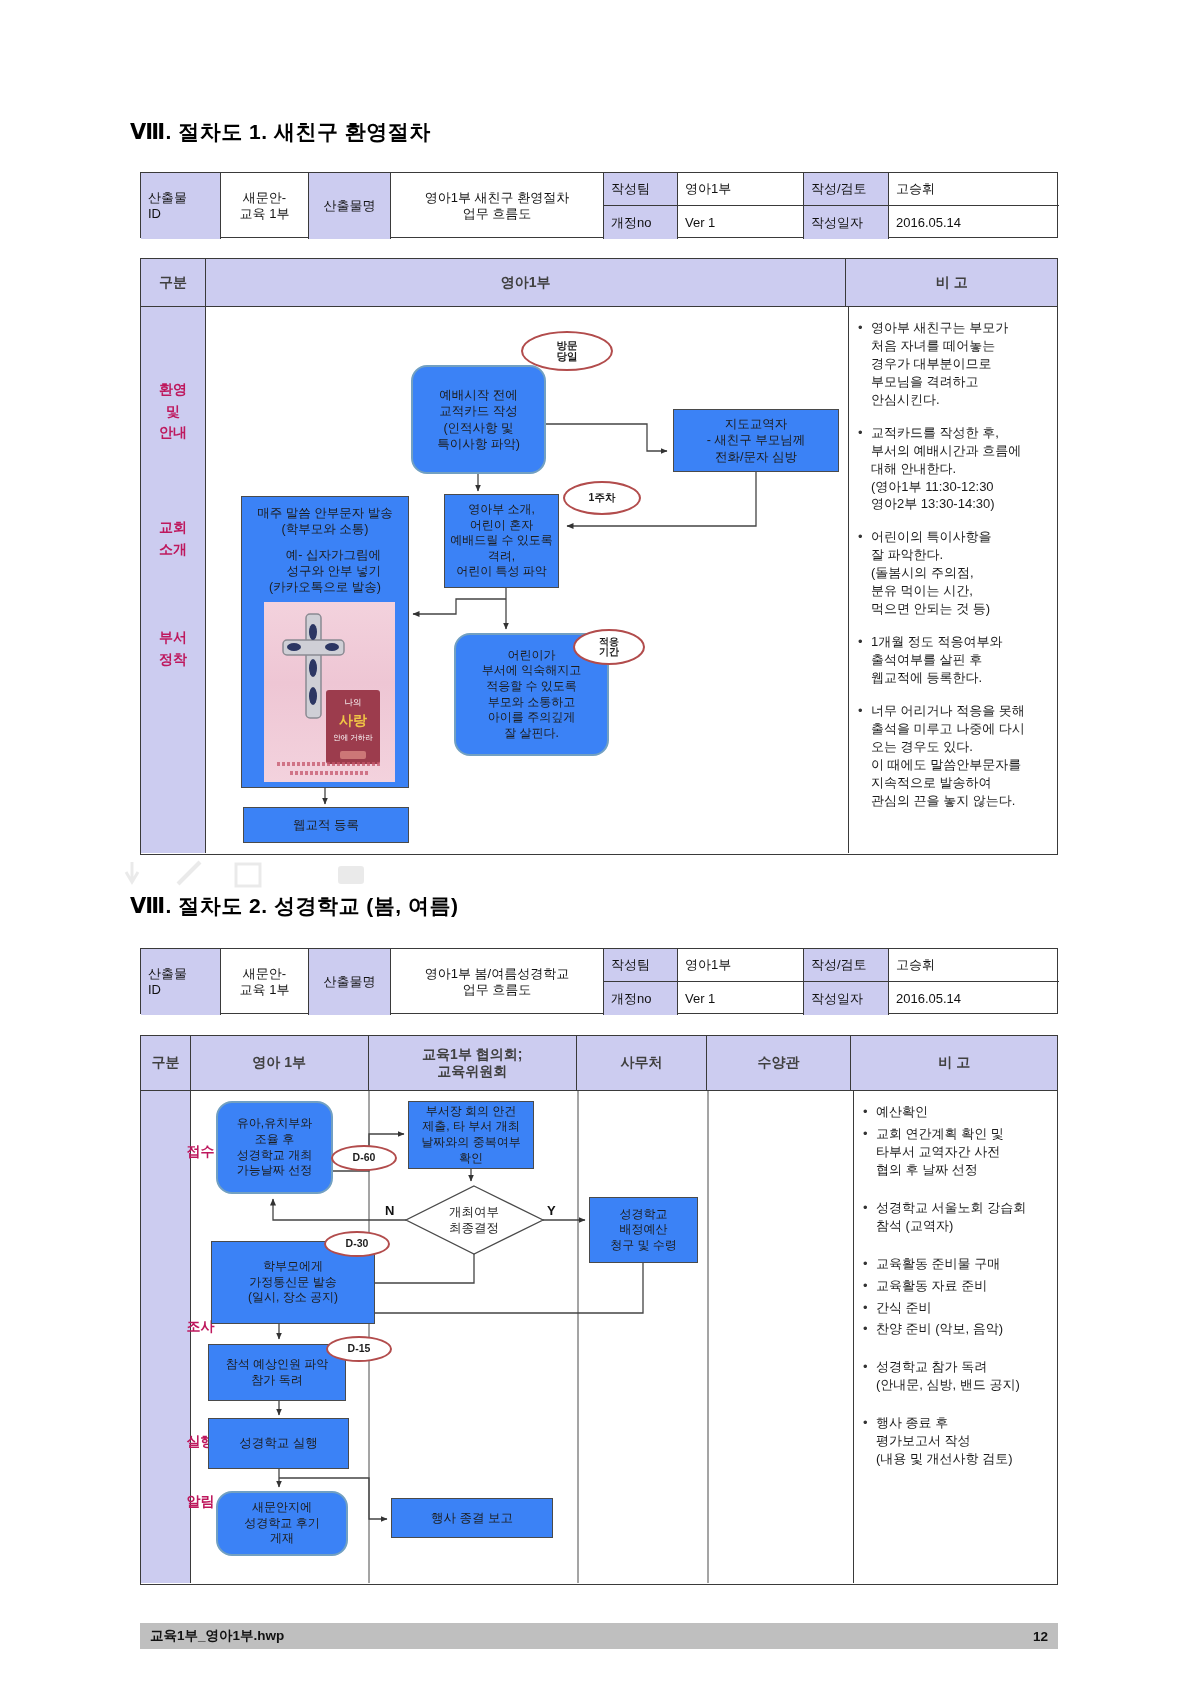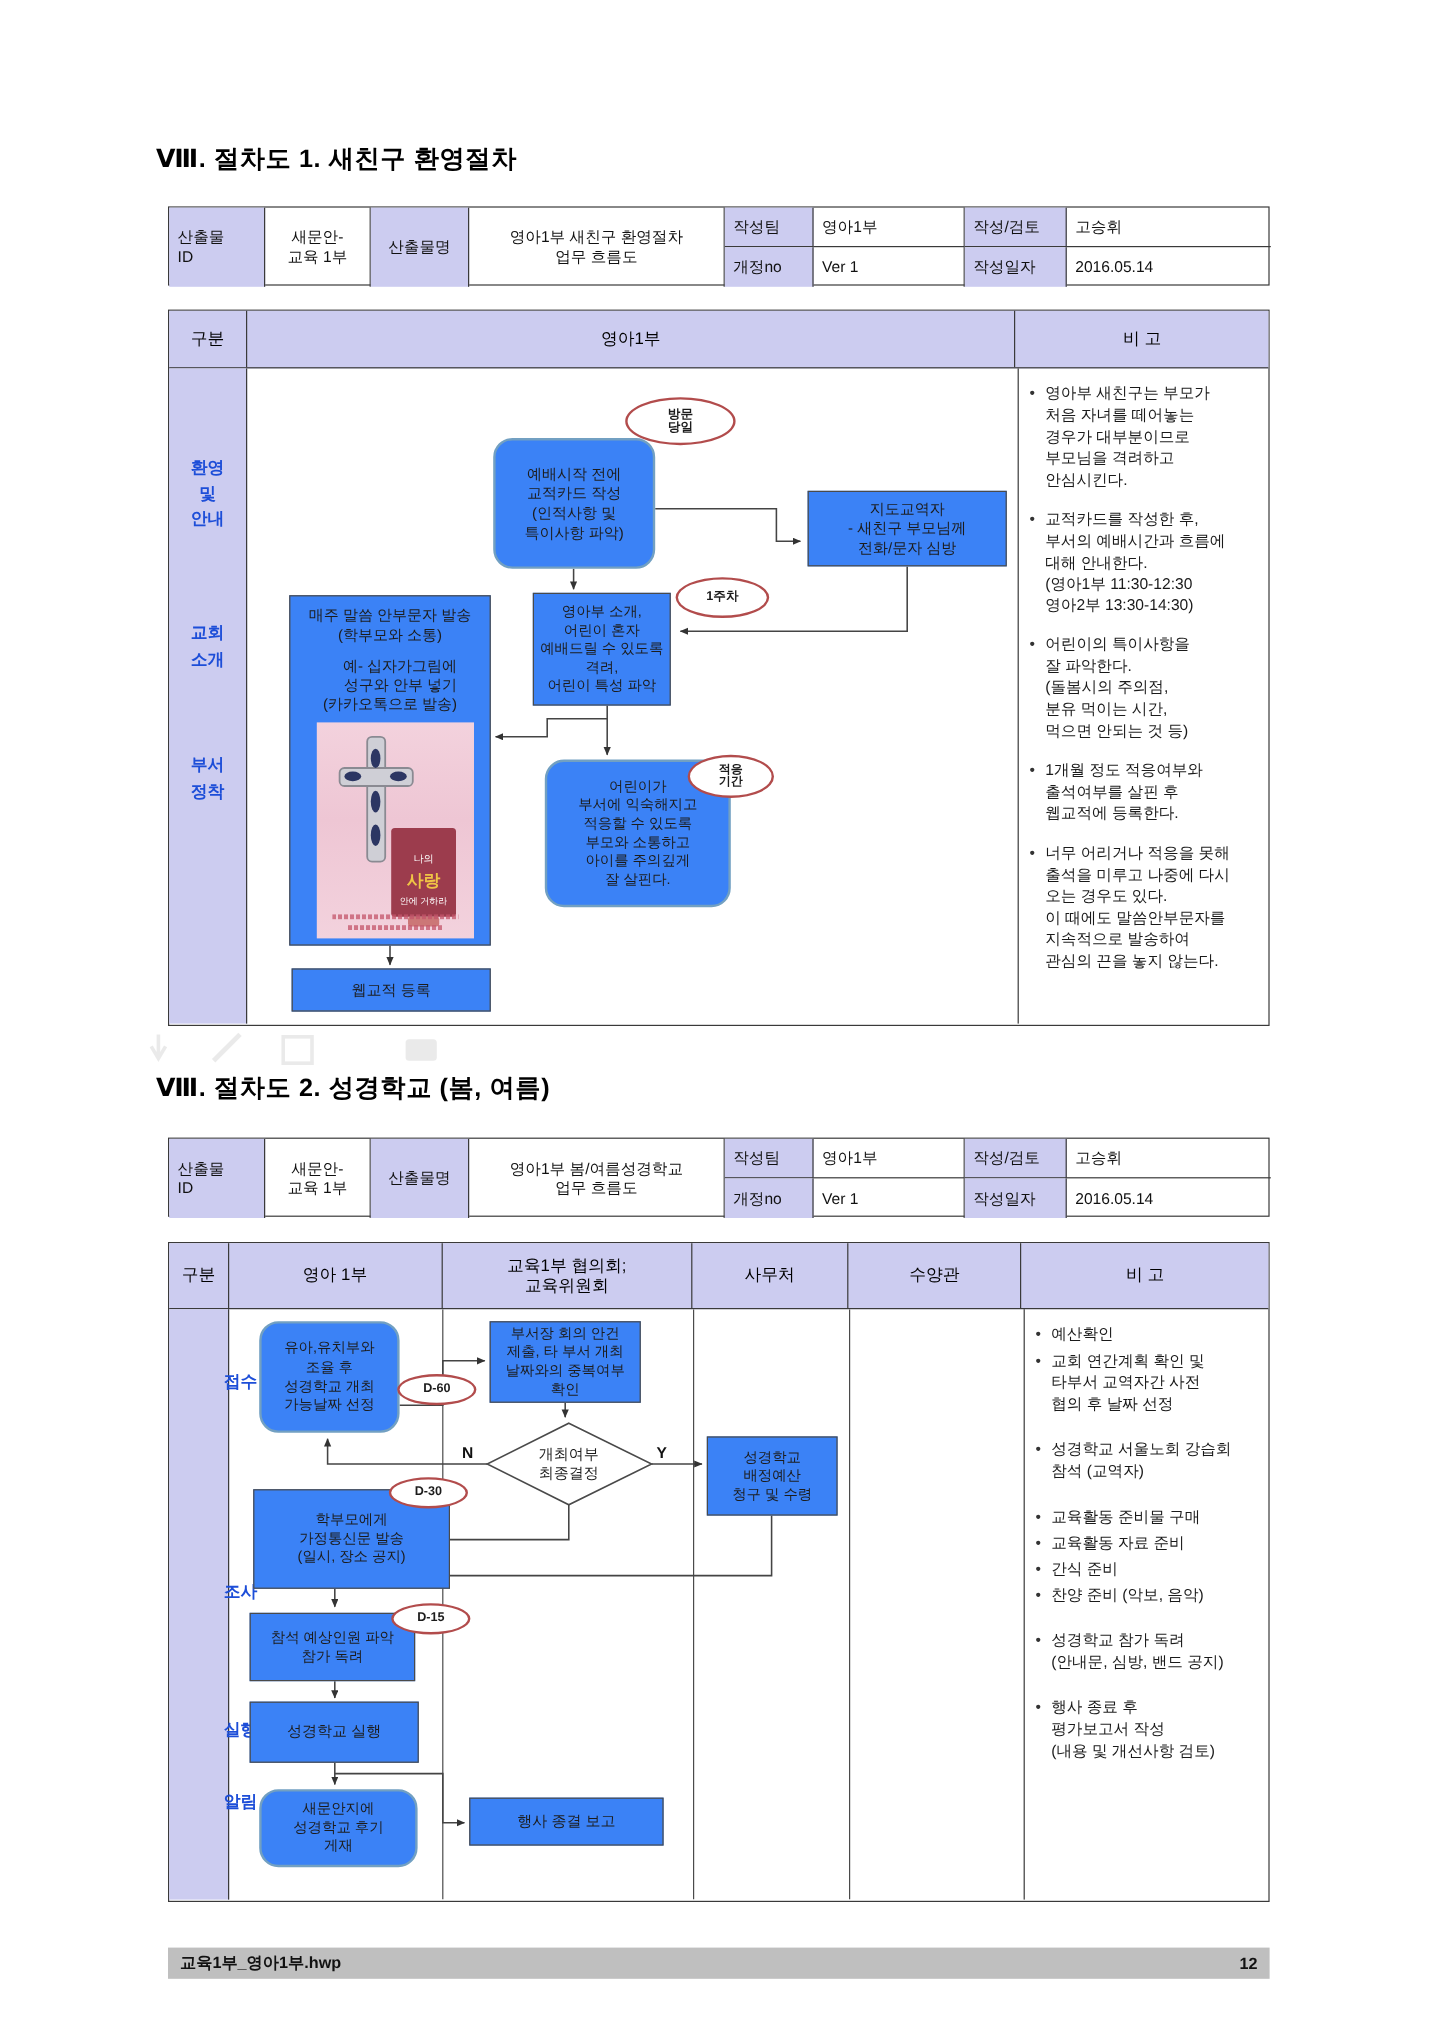--- a/index.html
+++ b/index.html
@@ -15,26 +15,26 @@
       padding:1px 7px;white-space:pre-line;box-sizing:border-box;line-height:1.2;}
   .mc.lab{background:#ccccf0;}
   .mc.span2{grid-row:span 2;}
   .mc.center{justify-content:center;text-align:center;}
   .mc.no-br{border-right:none;}
   .mc.no-bb{border-bottom:none;}
 
   
   .tbl{position:absolute;border:1.7px solid #3a3a3a;background:#fff;box-sizing:border-box;}
   .thead{display:flex;border-bottom:1.7px solid #3a3a3a;background:#ccccf0;box-sizing:border-box;}
-  .th{display:flex;align-items:center;justify-content:center;font-weight:400;font-size:14px;color:#000000;
+  .th{display:flex;align-items:center;justify-content:center;font-weight:700;font-size:14px;color:#404040;
       border-right:1px solid #3a3a3a;white-space:pre-line;text-align:center;box-sizing:border-box;line-height:1.25;}
   .th:last-child{border-right:none;}
   .tbody{position:relative;}
   .gubun-col{position:absolute;left:0;top:0;bottom:0;background:#ccccf0;border-right:1px solid #3a3a3a;box-sizing:border-box;}
-  .lane-label{position:absolute;font-weight:700;color:#1d4ed8;font-size:14px;text-align:center;
+  .lane-label{position:absolute;font-weight:700;color:#be185d;font-size:14px;text-align:center;
               line-height:1.55;white-space:pre-line;width:100%;}
   .note-col{position:absolute;top:0;bottom:0;border-left:1px solid #3a3a3a;box-sizing:border-box;
             padding:12px 6px 10px 22px;font-size:13px;line-height:1.38;color:#1a1a1a;}
   .note-item{position:relative;margin-bottom:15px;white-space:pre-line;}
   .note-item::before{content:"\2022";position:absolute;left:-13px;top:0;color:#333;}
   .ng{margin-bottom:20px;}
   .ng .note-item{margin-bottom:4px;}
 
   
   .flowbox{position:absolute;background:#3b82f6;border:1.3px solid #4a4a4a;display:flex;align-items:center;justify-content:center;
@@ -42,21 +42,21 @@
   .roundbox{border:2.5px solid #72a0c2;border-radius:16px;}
   .oval{position:absolute;background:#fff;border:2.4px solid #b24c4c;border-radius:50%;display:flex;align-items:center;
         justify-content:center;text-align:center;font-size:10.5px;font-weight:700;line-height:1.05;color:#1c1c1c;z-index:3;box-sizing:border-box;}
   .flowsvg{position:absolute;left:0;top:0;z-index:1;}
   .dlabel{position:absolute;z-index:2;font-weight:800;font-size:13px;color:#111;}
   .dtext{position:absolute;z-index:2;display:flex;align-items:center;justify-content:center;text-align:center;
          font-size:12.5px;line-height:1.3;color:#1c1c1c;}
 
   
   .card-img{position:absolute;background:linear-gradient(180deg,#f3d2dd 0%,#eec6d4 45%,#f3d2dd 100%);z-index:2;overflow:hidden;}
-  .book{position:absolute;background:#9c3c4d;border-radius:3px;text-align:center;color:#fff;padding-top:20px;box-sizing:border-box;}
+  .book{position:absolute;background:#9c3c4d;border-radius:3px;text-align:center;color:#fff;padding-top:7px;box-sizing:border-box;}
   .book .b1{font-size:8.5px;}
   .book .b2{font-size:14px;font-weight:800;color:#f0c545;margin:3px 0 4px;}
   .book .b3{font-size:7.5px;}
   .book .b4{margin:8px auto 0;width:26px;height:8px;background:#c77;border-radius:2px;}
   .deco-line{position:absolute;height:4px;left:10%;width:80%;opacity:.75;
              background:repeating-linear-gradient(90deg,#c4556a 0 3px,rgba(0,0,0,0) 3px 5px);}
   .watermark{position:absolute;opacity:.15;}
 
   
   .footer{position:absolute;background:#bfbfbf;display:flex;align-items:center;justify-content:space-between;

